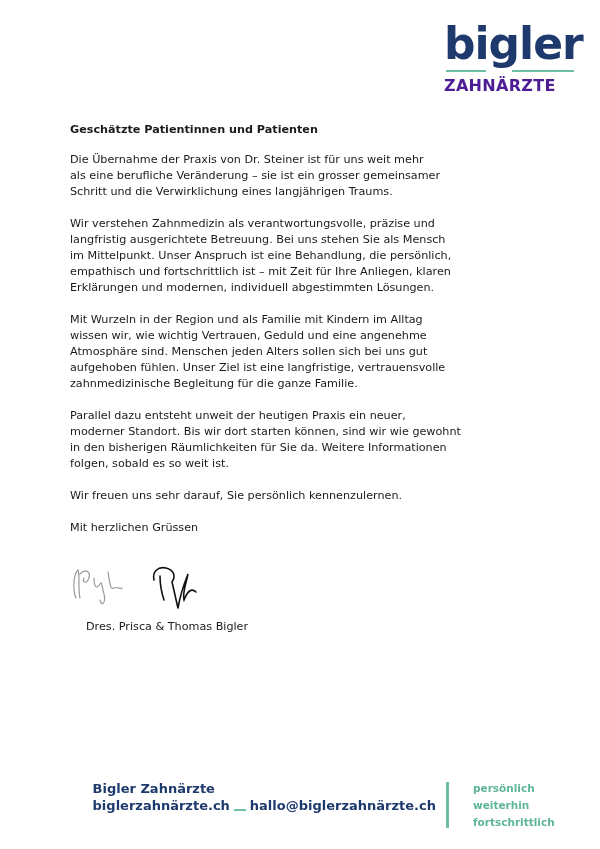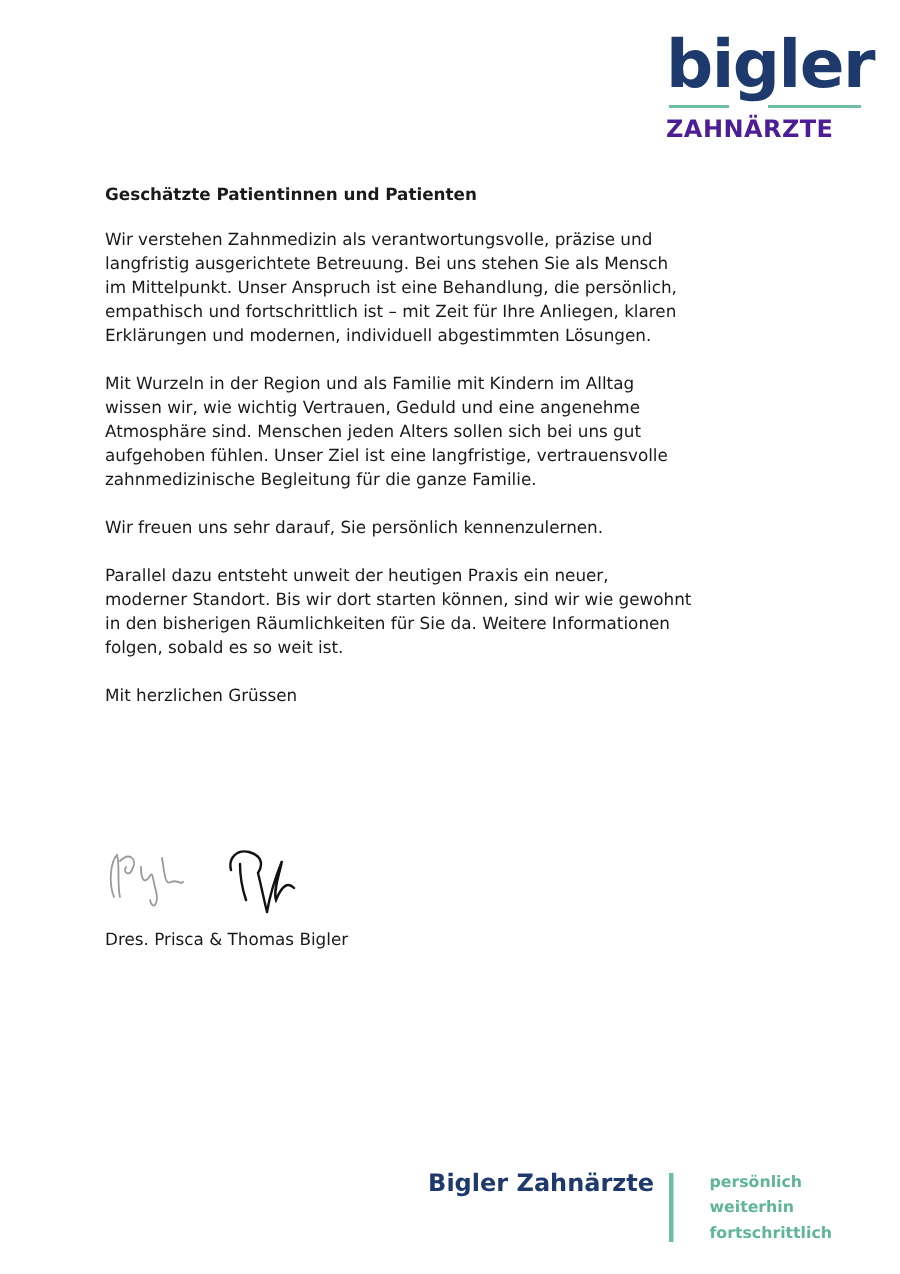--- a/index.html
+++ b/index.html
@@ -14,71 +14,77 @@
   .logo-sub { position: absolute; left: 0; top: 52px; font-size: 16px; font-weight: bold;
               color: #4c1d95; letter-spacing: 0.3px; line-height: 20px; white-space: nowrap; }
 
   .letter { position: absolute; left: 70px; top: 122px; width: 470px;
             font-size: 11.2px; line-height: 16px; }
   .letter p { margin: 0 0 16px 0; white-space: pre-line; }
   .salutation { font-weight: bold; margin-bottom: 14px !important; }
 
   .signatures { position: absolute; left: 66px; top: 560px; width: 180px; height: 55px; }
   .signatures svg { display: block; }
-  .signer { position: absolute; left: 70px; top: 619px; font-size: 11.2px; line-height: 16px; }
+  .signer { position: absolute; left: 86px; top: 619px; font-size: 11.2px; line-height: 16px; }
 
   .footer-left { position: absolute; right: 164px; top: 780px; text-align: left;
-                 font-size: 16px; font-weight: bold; color: #1e3a6d; line-height: 17px; white-space: nowrap; }
+                 font-size: 13px; font-weight: bold; color: #1e3a6d; line-height: 17px; white-space: nowrap; }
   .footer-left .sep { display: inline-block; width: 12px; height: 2px; background: #6cbfa4;
                       vertical-align: middle; margin: 0 4px; position: relative; top: 3px; }
   .footer-bar { position: absolute; left: 446px; top: 782px; width: 3px; height: 46px; background: #6cbfa4; }
   .footer-right { position: absolute; left: 455px; top: 780px; font-size: 10.5px; color: #5fb597;
                   line-height: 17px; font-weight: bold; margin-left: 18px; }
 </style>
 </head>
 <body>
 
 <div class="logo">
   <div class="logo-word">bigler</div>
   <div class="logo-rule l"></div>
   <div class="logo-rule r"></div>
   <div class="logo-sub">ZAHNÄRZTE</div>
 </div>
 
 <div class="letter">
   <p class="salutation">Geschätzte Patientinnen und Patienten</p>
+  <p>Die Übernahme der Praxis von Dr. Steiner ist für uns weit mehr
+als eine berufliche Veränderung – sie ist ein grosser gemeinsamer
+Schritt und die Verwirklichung eines langjährigen Traums.</p>
   <p>Wir verstehen Zahnmedizin als verantwortungsvolle, präzise und
 langfristig ausgerichtete Betreuung. Bei uns stehen Sie als Mensch
 im Mittelpunkt. Unser Anspruch ist eine Behandlung, die persönlich,
 empathisch und fortschrittlich ist – mit Zeit für Ihre Anliegen, klaren
 Erklärungen und modernen, individuell abgestimmten Lösungen.</p>
   <p>Mit Wurzeln in der Region und als Familie mit Kindern im Alltag
 wissen wir, wie wichtig Vertrauen, Geduld und eine angenehme
 Atmosphäre sind. Menschen jeden Alters sollen sich bei uns gut
 aufgehoben fühlen. Unser Ziel ist eine langfristige, vertrauensvolle
 zahnmedizinische Begleitung für die ganze Familie.</p>
-  <p>Wir freuen uns sehr darauf, Sie persönlich kennenzulernen.</p>
   <p>Parallel dazu entsteht unweit der heutigen Praxis ein neuer,
 moderner Standort. Bis wir dort starten können, sind wir wie gewohnt
 in den bisherigen Räumlichkeiten für Sie da. Weitere Informationen
 folgen, sobald es so weit ist.</p>
+  <p>Wir freuen uns sehr darauf, Sie persönlich kennenzulernen.</p>
   <p>Mit herzlichen Grüssen</p>
 </div>
 
 <div class="signatures">
   <svg width="180" height="55" viewBox="0 0 180 55">
     <path d="M10 38 C6 28 8 14 12 10 C14 16 12 30 14 38 M14 14 C20 8 26 12 22 20 C20 24 16 22 18 18 M28 18 C28 26 30 30 34 24 C36 20 36 28 38 34 C40 42 36 48 34 40 M42 12 C44 24 44 30 48 28 C52 26 54 30 56 28" fill="none" stroke="#9a9a9a" stroke-width="1.2" stroke-linecap="round"></path>
     <path d="M88 20 C86 12 92 6 100 8 C108 10 110 16 106 22 M94 16 C94 24 96 34 98 40 M106 22 C108 30 110 40 112 48 M112 48 C114 36 118 24 122 14 C120 24 116 34 118 40 C122 30 126 28 130 32" fill="none" stroke="#111111" stroke-width="1.6" stroke-linecap="round"></path>
   </svg>
 </div>
 
 <div class="signer">Dres. Prisca &amp; Thomas Bigler</div>
 
 <div class="footer-left">
   <div>Bigler Zahnärzte</div>
+  <div>
+    <span>biglerzahnärzte.ch</span><span class="sep"></span><span>hallo@biglerzahnärzte.ch</span>
+  </div>
 </div>
 
 <div class="footer-bar"></div>
 
 <div class="footer-right">
   <div>persönlich</div>
   <div>weiterhin</div>
   <div>fortschrittlich</div>
 </div>
 

